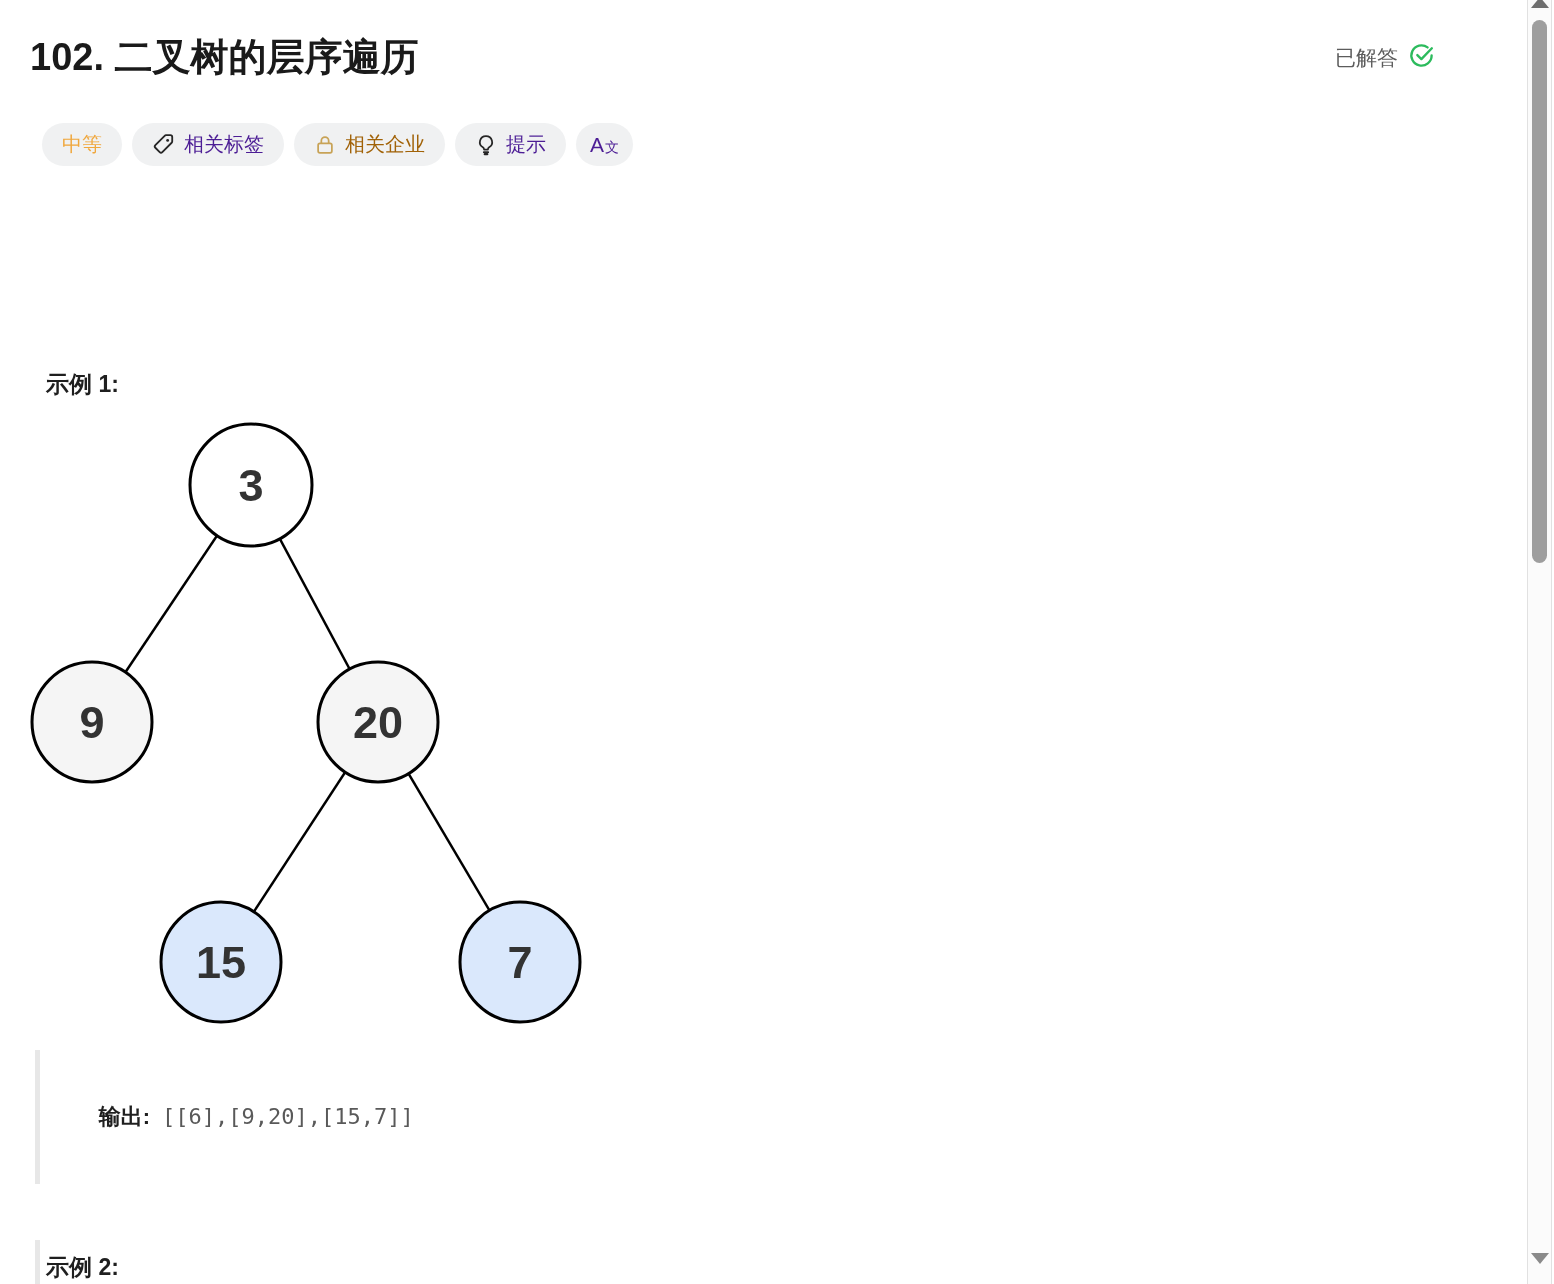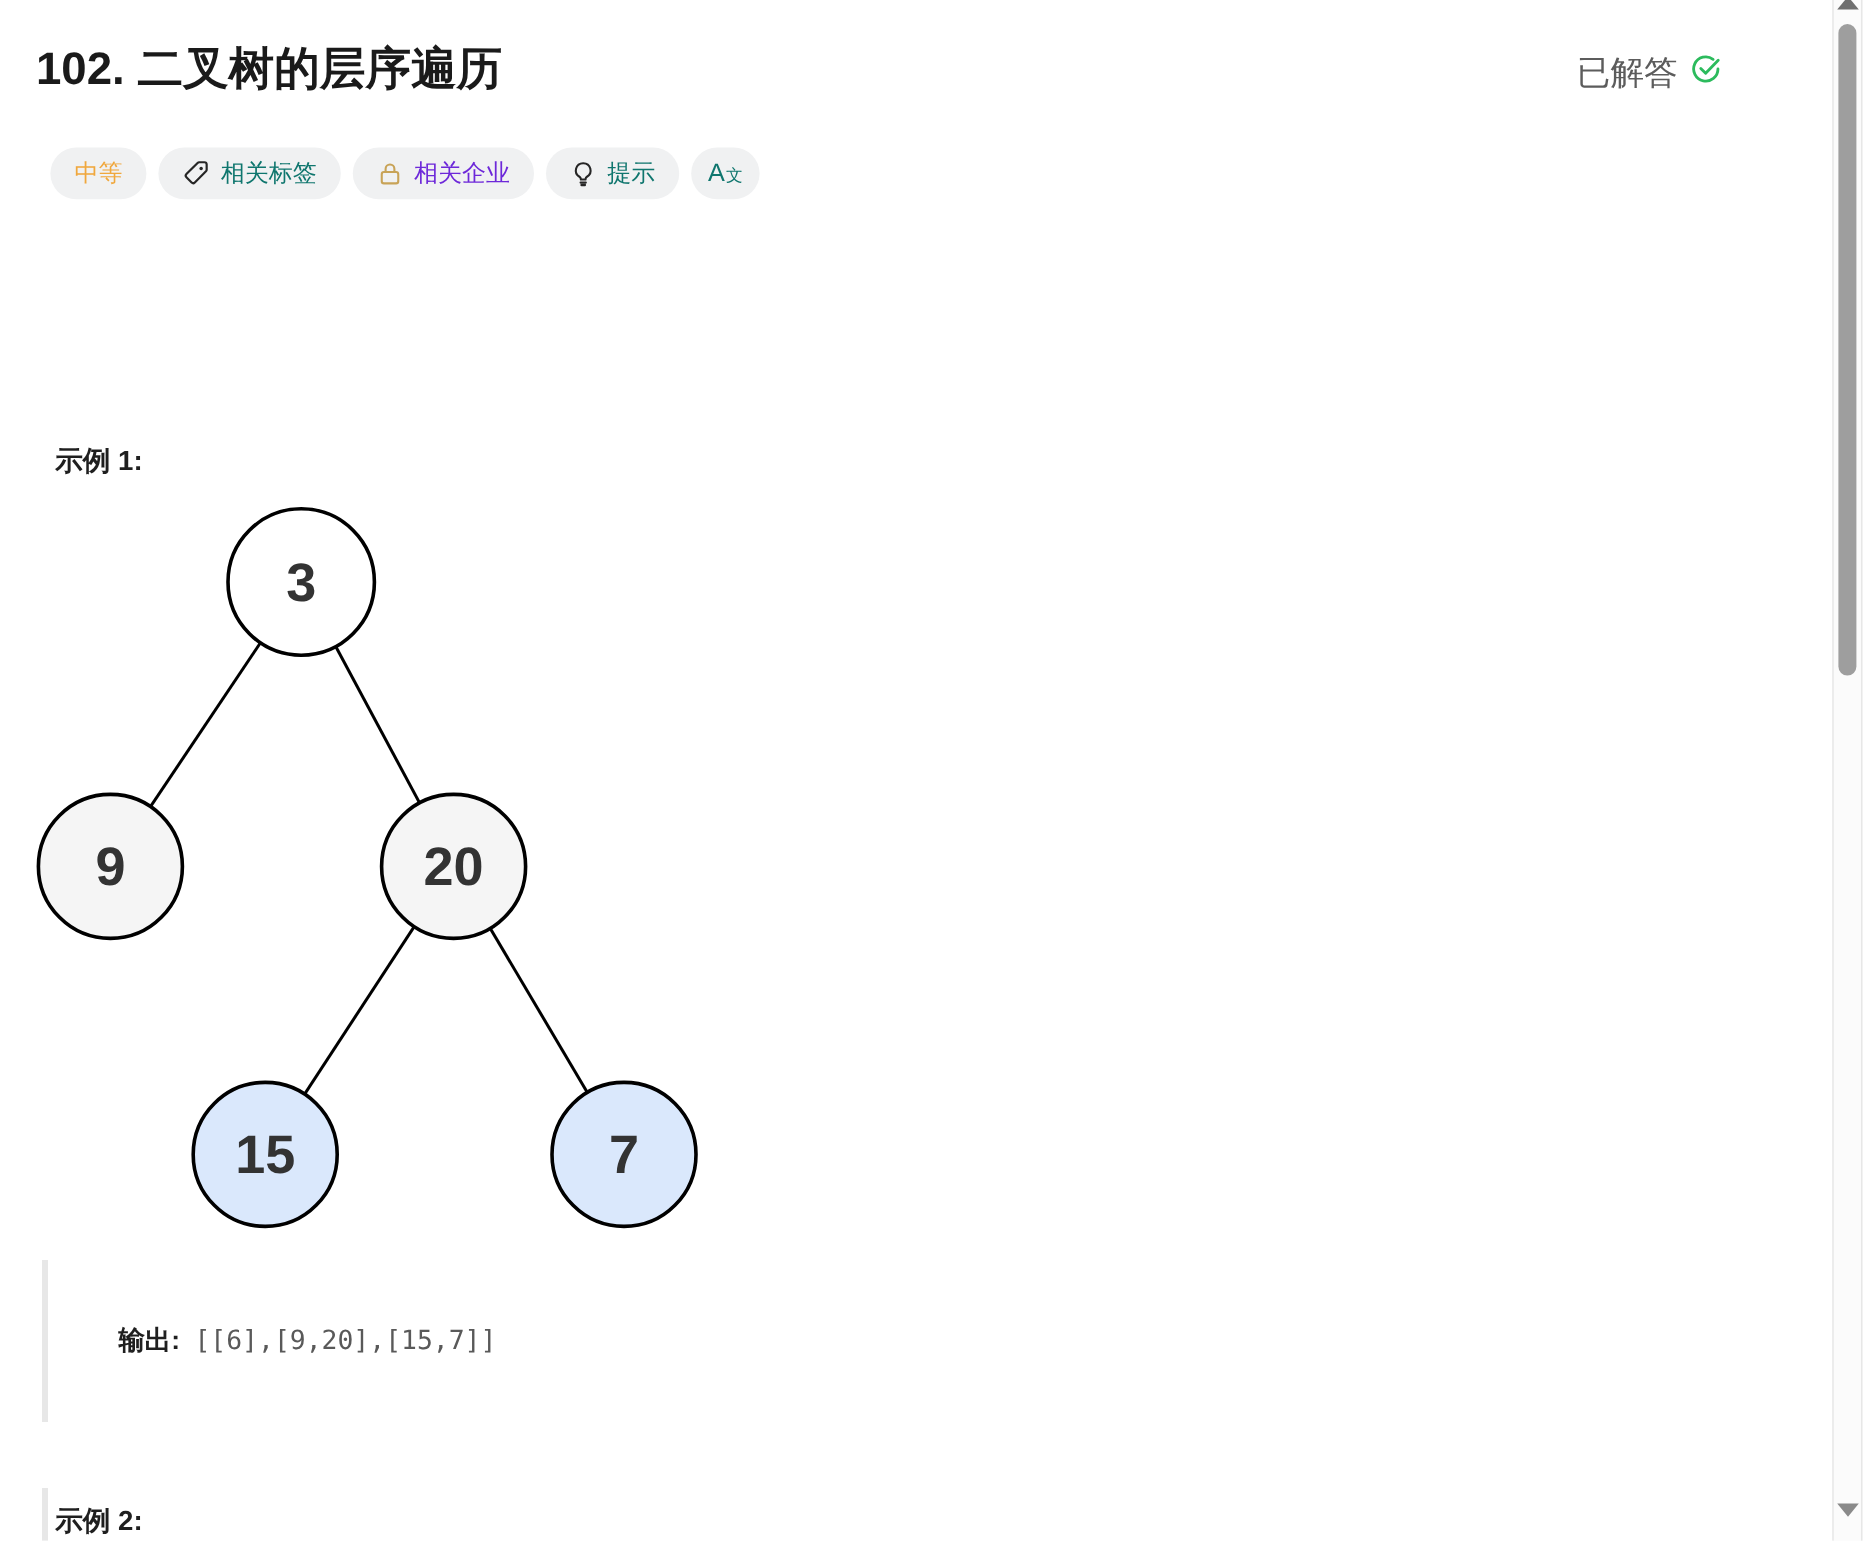--- a/index.html
+++ b/index.html
@@ -8,30 +8,30 @@
     width:1554px; height:1284px; overflow:hidden; position:relative;
     background:#ffffff; color:#262626;
     font-family:"Liberation Sans","DejaVu Sans",sans-serif;
   }
   .page { position:relative; width:1527px; height:900px; }
 
   
   .title { position:absolute; top:32px; left:30px; margin:0;
     font-size:38px; font-weight:700; color:#1a1a1a; }
   .solved { position:absolute; top:42px; right:92px; display:flex;
-    align-items:center; gap:10px; font-size:28px; color:#5c5c5c; }
+    align-items:center; gap:10px; font-size:21px; color:#5c5c5c; }
 
   
   .badges { position:absolute; top:123px; left:42px; display:flex; gap:10px; }
   .pill { display:inline-flex; align-items:center; gap:9px; height:43px;
     padding:0 20px; background:#f0f1f2; border:none; border-radius:22px;
-    font-size:20px; color:#0f766e; cursor:pointer;
+    font-size:20px; color:#4c1d95; cursor:pointer;
     font-family:"Liberation Sans","DejaVu Sans",sans-serif; }
   .pill.difficulty { color:#f0a73c; }
-  .pill.companies  { color:#6d28d9;justify-content:flex-end; }
+  .pill.companies  { color:#a16207;justify-content:flex-end; }
   .pill .ico { display:inline-flex; align-items:center; }
   .pill.font-size-pill { padding:0 14px; font-size:21px; }
   .pill.font-size-pill .small-char { font-size:14px; margin-left:1px; }
 
   
   .desc { position:absolute; top:203px; left:30px; right:120px;
     font-size:22px; line-height:38px; color:#262626; }
   .desc strong { color:#111; }
   .inline-code { font-family:"DejaVu Sans Mono","Liberation Mono",monospace;
     font-size:19px; background:#fafafa; border:1px solid #e3e3e3;

